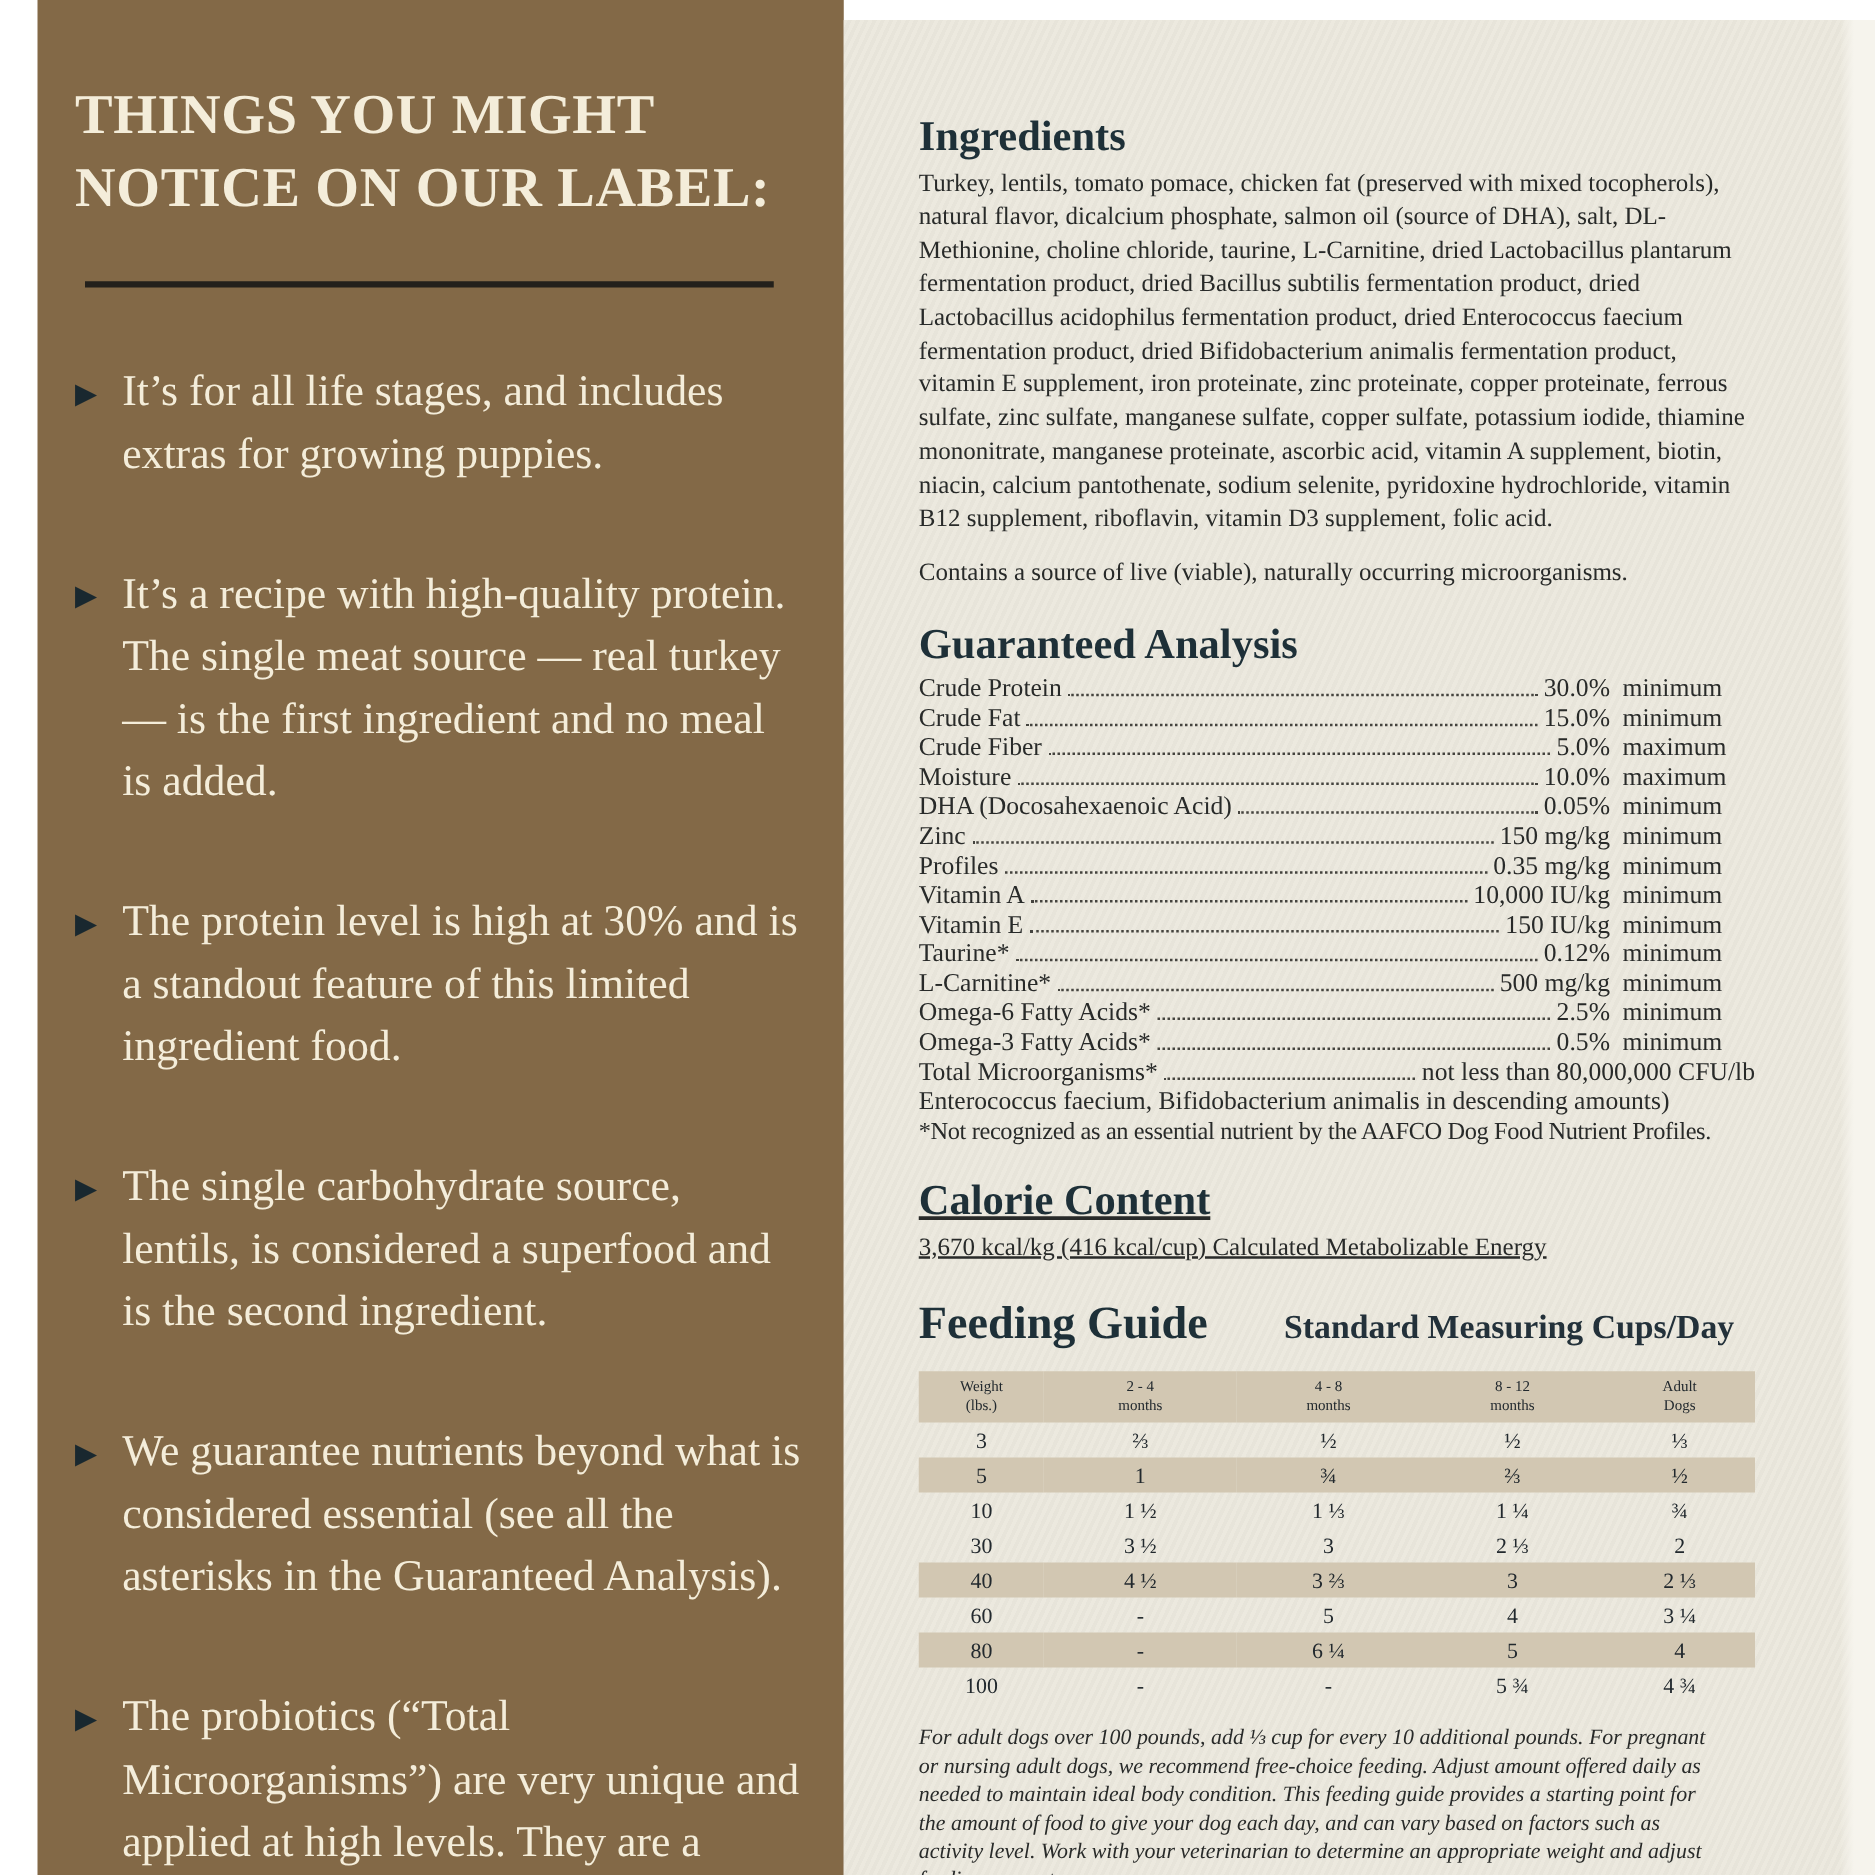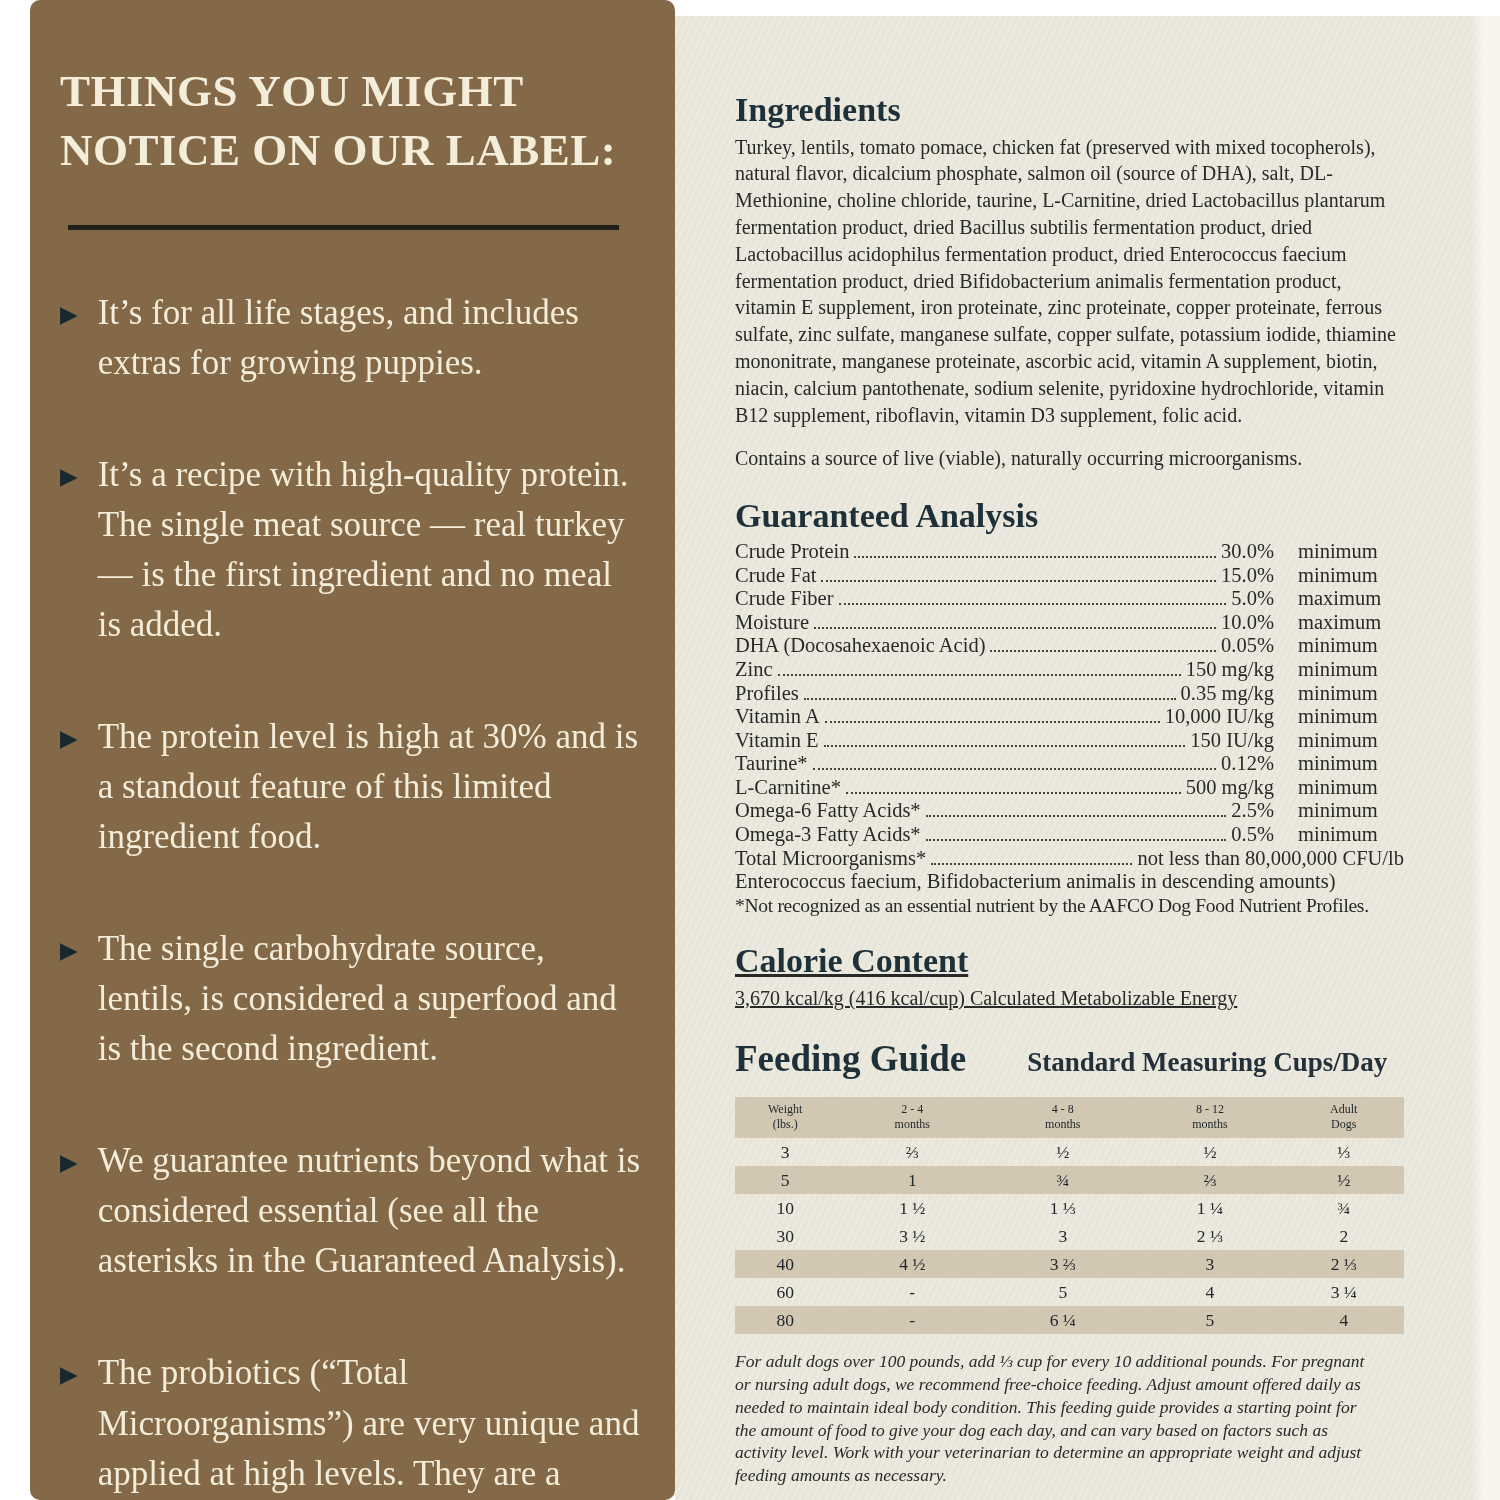--- a/index.html
+++ b/index.html
@@ -14,21 +14,20 @@
 
   
   .left-panel {
     position: absolute;
     left: 30px; top: 0;
     width: 645px; height: 1500px;
     background: #836947;
     color: #f4edda;
     box-sizing: border-box;
     padding: 62px 28px 0 30px;
-    border-radius: 10px;
   }
   .left-title {
     font-size: 45px;
     font-weight: bold;
     line-height: 1.32;
     letter-spacing: 0.5px;
     max-width: 575px;
   }
   .left-divider {
     border: none;
@@ -105,21 +104,21 @@
     white-space: nowrap;
   }
   .ga-dots {
     flex: 1 1 auto;
     border-bottom: 2.4px dotted #45443f;
     margin: 0 5px 4px 5px;
     min-width: 20px;
   }
   .ga-qual {
     flex: 0 0 106px;
-    margin-left: 24px;
+    margin-left: 10px;
   }
   .ga-note {
     font-size: 20.5px;
     line-height: 23.6px;
     margin: 0;
   }
   .ga-asterisk {
     font-size: 19.5px;
     line-height: 23.6px;
     letter-spacing: -0.3px;
@@ -385,20 +384,27 @@
                 <td>4</td>
                 <td>3 ¼</td>
               </tr>
               <tr class="stripe">
                 <td>80</td>
                 <td>-</td>
                 <td>6 ¼</td>
                 <td>5</td>
                 <td>4</td>
               </tr>
+              <tr>
+                <td>100</td>
+                <td>-</td>
+                <td>-</td>
+                <td>5 ¾</td>
+                <td>4 ¾</td>
+              </tr>
             </tbody>
         </table>
         <p class="fg-footnote">For adult dogs over 100 pounds, add ⅓ cup for every 10 additional pounds. For pregnant or nursing adult dogs, we recommend free-choice feeding. Adjust amount offered daily as needed to maintain ideal body condition. This feeding guide provides a starting point for the amount of food to give your dog each day, and can vary based on factors such as activity level. Work with your veterinarian to determine an appropriate weight and adjust feeding amounts as necessary.</p>
       </div>
 
     </div>
     <div class="right-edge-strip"></div>
   </div>
 
 </div>

